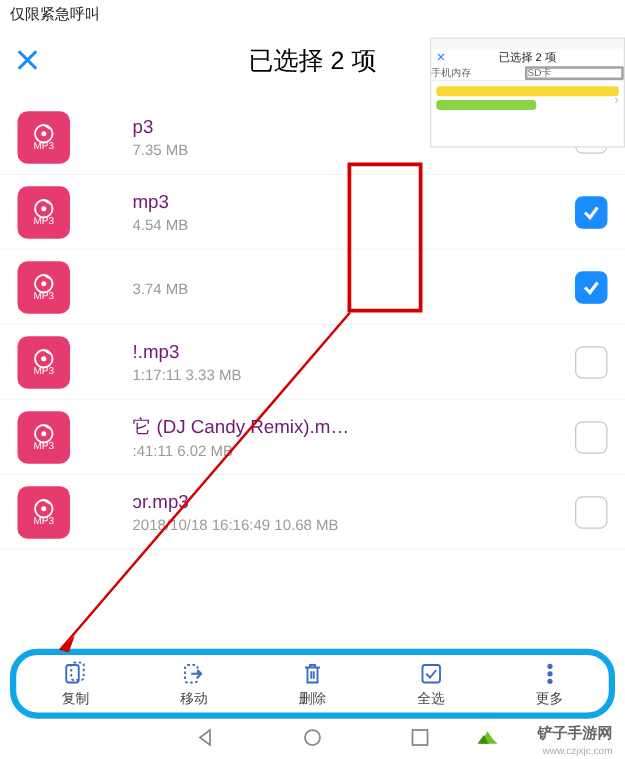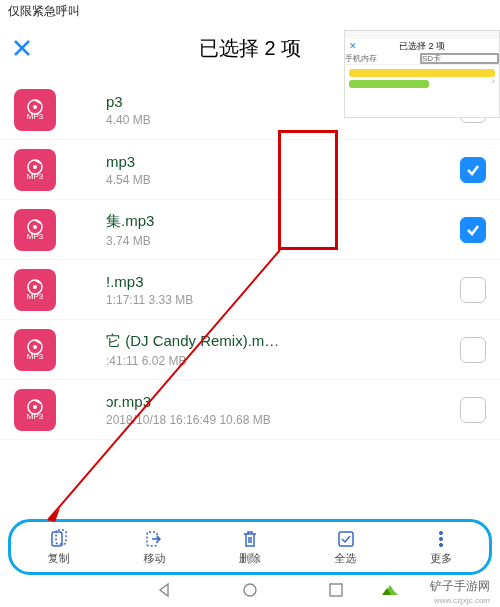--- a/index.html
+++ b/index.html
@@ -14,28 +14,28 @@
   .header .close{width:28px;height:28px;display:flex;align-items:center;justify-content:center;color:#1a8cff}
   .header .title{position:absolute;left:50%;transform:translateX(-50%);font-size:20px;color:#000}
 
   
   .list{padding-top:6px}
   .row{display:flex;align-items:center;height:60px;padding:0 14px;border-bottom:1px solid #f4f4f4}
   .mp3-icon{width:42px;height:42px;border-radius:8px;background:#e63b6e;display:flex;flex-direction:column;align-items:center;justify-content:center;color:#fff;position:relative}
   .mp3-icon span{font-size:8px;margin-top:-4px}
   .mp3-icon svg{stroke:#fff;fill:none}
   .info{flex:1;margin-left:50px;min-width:0}
-  .info .name{font-size:15px;color:#14532d;white-space:nowrap;overflow:hidden;text-overflow:ellipsis}
+  .info .name{font-size:15px;color:#701a75;white-space:nowrap;overflow:hidden;text-overflow:ellipsis}
   .info .meta{font-size:12px;color:#9a9a9a;margin-top:3px}
   .chk{width:26px;height:26px;border-radius:6px;border:1px solid #c7c7c7;background:#fff;display:flex;align-items:center;justify-content:center}
   .chk.on{background:#1a8cff;border-color:#1a8cff;color:#fff}
   .chk.on svg{stroke:#fff;fill:none}
 
   
-  .toolbar{position:absolute;bottom:32px;left:8px;right:8px;height:56px;border:3px solid #0ea5e9;border-radius:22px;display:flex;align-items:center;justify-content:space-around;background:#fff}
+  .toolbar{position:absolute;bottom:32px;left:8px;right:8px;height:56px;border:5px solid #0ea5e9;border-radius:22px;display:flex;align-items:center;justify-content:space-around;background:#fff}
   .tool{display:flex;flex-direction:column;align-items:center;font-size:11px;color:#444;gap:2px}
   .tool svg{stroke:#3a6ac7;fill:none}
 
   
   .navbar{position:absolute;bottom:0;left:0;right:0;height:30px;display:flex;justify-content:center;align-items:center;gap:70px;color:#888}
 
   
   .redbox{position:absolute;border:3px solid #d40000;pointer-events:none}
   #rbox-checks{left:278px;top:130px;width:60px;height:120px}
   svg.arrow{position:absolute;left:0;top:0;pointer-events:none}
@@ -47,21 +47,21 @@
   .thumb .tb-head .x{position:absolute;left:4px;color:#1a8cff;font-size:9px}
   .thumb .tb-tabs{display:flex;height:12px;border-bottom:1px solid #eee;font-size:8px;color:#666}
   .thumb .tb-tabs div{flex:1;text-align:left;line-height:12px}
   .thumb .tb-tabs .act{border:2px solid #a3a3a3;border-radius:1px;line-height:8px}
   .thumb .tb-body{padding:4px}
   .thumb .bar-y{height:8px;background:#f7d733;border-radius:3px;margin-bottom:3px}
   .thumb .bar-g{height:8px;background:#8ad246;border-radius:3px;width:55%}
   .thumb .chev{position:absolute;right:4px;top:50%;font-size:11px;color:#bbb}
 
   
-  .wm1{position:absolute;right:10px;bottom:12px;font-size:12px;color:#666;font-weight:400}
+  .wm1{position:absolute;right:10px;bottom:12px;font-size:12px;color:#666;font-weight:700}
   .wm2{position:absolute;right:10px;bottom:2px;font-size:8px;color:#aaa}
   .wm-logo{position:absolute;right:100px;bottom:8px;width:20px;height:20px}
 </style>
 </head>
 <body>
 
 <div class="status">
   <span>仅限紧急呼叫</span>
 </div>
 
@@ -80,21 +80,21 @@
     <div class="mp3-icon">
       <svg width="22" height="18" viewBox="0 0 22 18">
           <circle cx="11" cy="9" r="7" stroke-width="1.5"></circle>
           <circle cx="11" cy="9" r="2" fill="#fff" stroke="none"></circle>
           <line x1="11" y1="2" x2="16" y2="5" stroke-width="1.5"></line>
         </svg>
       <span>MP3</span>
     </div>
     <div class="info">
       <div class="name">p3</div>
-      <div class="meta">4.40 MB</div>
+      <div class="meta">7.35 MB</div>
     </div>
     <div class="chk"></div>
   </div>
 
   <div class="row">
     <div class="mp3-icon">
       <svg width="22" height="18" viewBox="0 0 22 18">
           <circle cx="11" cy="9" r="7" stroke-width="1.5"></circle>
           <circle cx="11" cy="9" r="2" fill="#fff" stroke="none"></circle>
           <line x1="11" y1="2" x2="16" y2="5" stroke-width="1.5"></line>
@@ -115,21 +115,20 @@
   <div class="row">
     <div class="mp3-icon">
       <svg width="22" height="18" viewBox="0 0 22 18">
           <circle cx="11" cy="9" r="7" stroke-width="1.5"></circle>
           <circle cx="11" cy="9" r="2" fill="#fff" stroke="none"></circle>
           <line x1="11" y1="2" x2="16" y2="5" stroke-width="1.5"></line>
         </svg>
       <span>MP3</span>
     </div>
     <div class="info">
-      <div class="name">集.mp3</div>
       <div class="meta">3.74 MB</div>
     </div>
     <div class="chk on">
       <svg width="16" height="16" viewBox="0 0 16 16">
           <path d="M3 8 L7 12 L13 4" stroke-width="2.5"></path>
         </svg>
     </div>
   </div>
 
   <div class="row">

